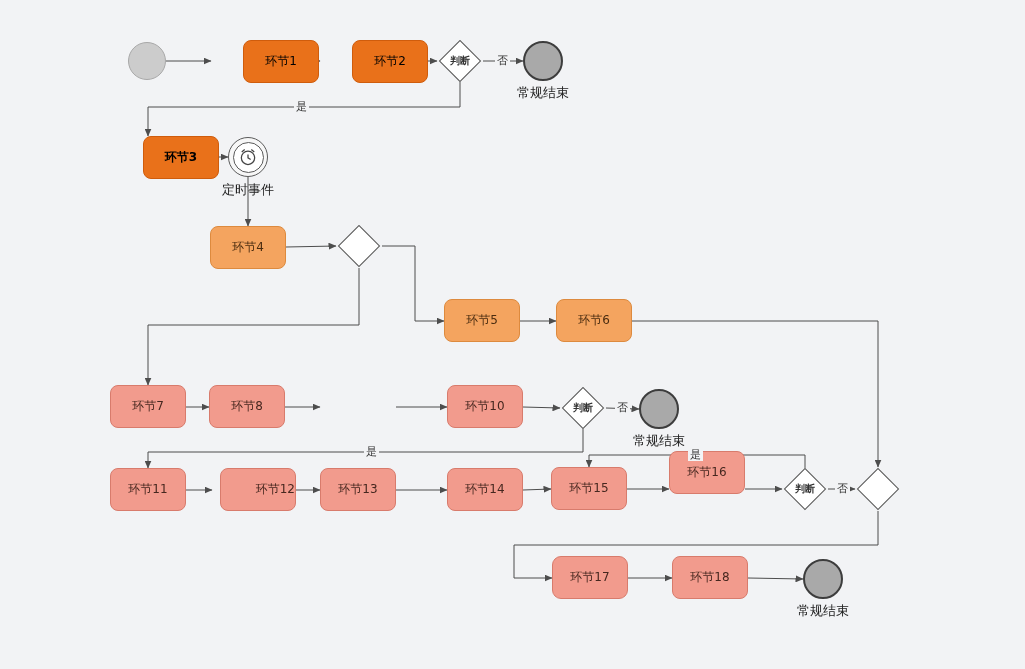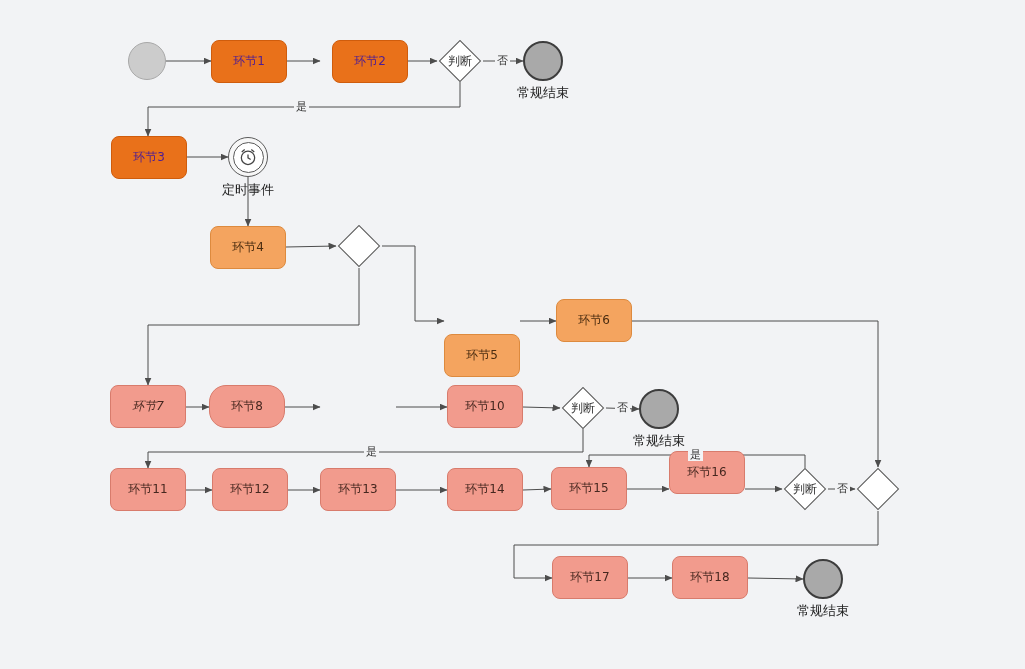--- a/index.html
+++ b/index.html
@@ -6,21 +6,21 @@
   .canvas{
     position:relative;width:1025px;height:669px;background:#f2f3f5;overflow:hidden;
     font-family:"DejaVu Sans","Liberation Sans",sans-serif;
   }
   svg.edges{position:absolute;left:0;top:0;}
   svg.edges polyline{fill:none;stroke:#4d4d4d;stroke-width:1;}
   .task{
     position:absolute;width:76px;height:43px;border-radius:8px;box-sizing:border-box;
     display:flex;align-items:center;justify-content:center;font-size:12px;
   }
-  .deep{background:#e9711a;border:1px solid #cf5c0c;color:#4c1d95;}
+  .deep{background:#e9711a;border:1px solid #cf5c0c;color:#000000;margin-left:32px;}
   .light{background:#f4a45f;border:1px solid #dd8a3e;color:#4a2c10;}
   .salmon{background:#f29b8d;border:1px solid #d87b6c;color:#46271f;}
   .circle{position:absolute;border-radius:50%;box-sizing:border-box;}
   .start{width:38px;height:38px;background:#cccccc;border:1px solid #a8a8a8;}
   .end{width:40px;height:40px;background:#a9a9a9;border:2px solid #3d3d3d;}
   .timer-outer{
     position:absolute;width:40px;height:40px;border-radius:50%;box-sizing:border-box;
     background:#f7f7f7;border:1px solid #5a5a5a;display:flex;align-items:center;justify-content:center;
   }
   .timer-inner{
@@ -28,21 +28,21 @@
     background:#ffffff;display:flex;align-items:center;justify-content:center;
   }
   .decision{position:absolute;width:46px;height:44px;}
   .dshape{
     position:absolute;left:50%;top:50%;width:30px;height:30px;
     transform:translate(-50%,-50%) rotate(45deg);
     background:#ffffff;border:1px solid #555555;box-sizing:border-box;
   }
   .dlabel{
     position:absolute;left:0;top:0;right:0;bottom:0;
-    display:flex;align-items:center;justify-content:center;font-size:12px;color:#333333;
+    display:flex;align-items:center;justify-content:center;font-size:10px;color:#333333;font-weight:bold;
   }
   .caption{position:absolute;width:80px;text-align:center;font-size:13px;color:#222222;}
   .edge-label{
     position:absolute;font-size:11px;line-height:12px;color:#333333;
     background:#f2f3f5;padding:0 2px;
   }
 </style>
 </head>
 <body>
 
@@ -83,80 +83,80 @@
     <polyline points="878,511 878,545 514,545 514,578 552,578" marker-end="url(#arrow)"></polyline>
     <polyline points="628,578 672,578" marker-end="url(#arrow)"></polyline>
     <polyline points="748,578 803,579" marker-end="url(#arrow)"></polyline>
   </svg>
 
   <div class="circle start" style="left:128px;top:42px;"></div>
 
   <div class="task deep" style="left:211px;top:40px;">
     <span>环节1</span>
   </div>
-  <div class="task deep" style="left:332px;top:40px;">
+  <div class="task deep" style="left:320px;top:40px;">
     <span>环节2</span>
   </div>
 
   <div class="decision" style="left:437px;top:39px;">
     <span class="dshape"></span>
     <span class="dlabel">判断</span>
   </div>
   <div class="circle end" style="left:523px;top:41px;"></div>
   <div class="caption" style="left:503px;top:84px;">常规结束</div>
 
-  <div class="task deep" style="left:111px;top:136px;">
+  <div class="task deep" style="left:111px;top:136px;font-weight:bold;">
     <span>环节3</span>
   </div>
   <div class="timer-outer" style="left:228px;top:137px;">
     <div class="timer-inner">
       <svg width="20" height="20" viewBox="0 0 24 24">
         <circle cx="12" cy="13" r="8" fill="none" stroke="#444" stroke-width="1.5"></circle>
         <path d="M12 9 v4 l3.2 2" fill="none" stroke="#444" stroke-width="1.5"></path>
         <path d="M4.5 6 L8 3 M19.5 6 L16 3" fill="none" stroke="#444" stroke-width="1.5"></path>
       </svg>
     </div>
   </div>
   <div class="caption" style="left:208px;top:181px;">定时事件</div>
 
   <div class="task light" style="left:210px;top:226px;">
     <span>环节4</span>
   </div>
   <div class="decision" style="left:336px;top:224px;">
     <span class="dshape"></span>
   </div>
 
-  <div class="task light" style="left:444px;top:299px;margin-top:35px;">
+  <div class="task light" style="left:444px;top:299px;">
     <span>环节5</span>
   </div>
   <div class="task light" style="left:556px;top:299px;justify-content:center;">
     <span>环节6</span>
   </div>
 
-  <div class="task salmon" style="left:110px;top:385px;font-style:italic;">
+  <div class="task salmon" style="left:110px;top:385px;">
     <span>环节7</span>
   </div>
-  <div class="task salmon" style="left:209px;top:385px;border-radius:17px;">
+  <div class="task salmon" style="left:209px;top:385px;">
     <span>环节8</span>
   </div>
   <div class="task salmon" style="left:447px;top:385px;">
     <span>环节10</span>
   </div>
 
   <div class="decision" style="left:560px;top:386px;">
     <span class="dshape"></span>
     <span class="dlabel">判断</span>
   </div>
   <div class="circle end" style="left:639px;top:389px;"></div>
   <div class="caption" style="left:619px;top:432px;">常规结束</div>
 
   <div class="task salmon" style="left:110px;top:468px;">
     <span>环节11</span>
   </div>
-  <div class="task salmon" style="left:212px;top:468px;">
+  <div class="task salmon" style="left:220px;top:468px;justify-content:flex-end;">
     <span>环节12</span>
   </div>
   <div class="task salmon" style="left:320px;top:468px;">
     <span>环节13</span>
   </div>
   <div class="task salmon" style="left:447px;top:468px;">
     <span>环节14</span>
   </div>
   <div class="task salmon" style="left:551px;top:467px;">
     <span>环节15</span>
@@ -166,21 +166,21 @@
   </div>
 
   <div class="decision" style="left:782px;top:467px;">
     <span class="dshape"></span>
     <span class="dlabel">判断</span>
   </div>
   <div class="decision" style="left:855px;top:467px;">
     <span class="dshape"></span>
   </div>
 
-  <div class="task salmon" style="left:552px;top:556px;">
+  <div class="task salmon" style="left:552px;top:556px;border-radius:9px;">
     <span>环节17</span>
   </div>
   <div class="task salmon" style="left:672px;top:556px;">
     <span>环节18</span>
   </div>
   <div class="circle end" style="left:803px;top:559px;"></div>
   <div class="caption" style="left:783px;top:602px;">常规结束</div>
 
   <span class="edge-label" style="left:495px;top:55px;">否</span>
   <span class="edge-label" style="left:294px;top:101px;">是</span>

